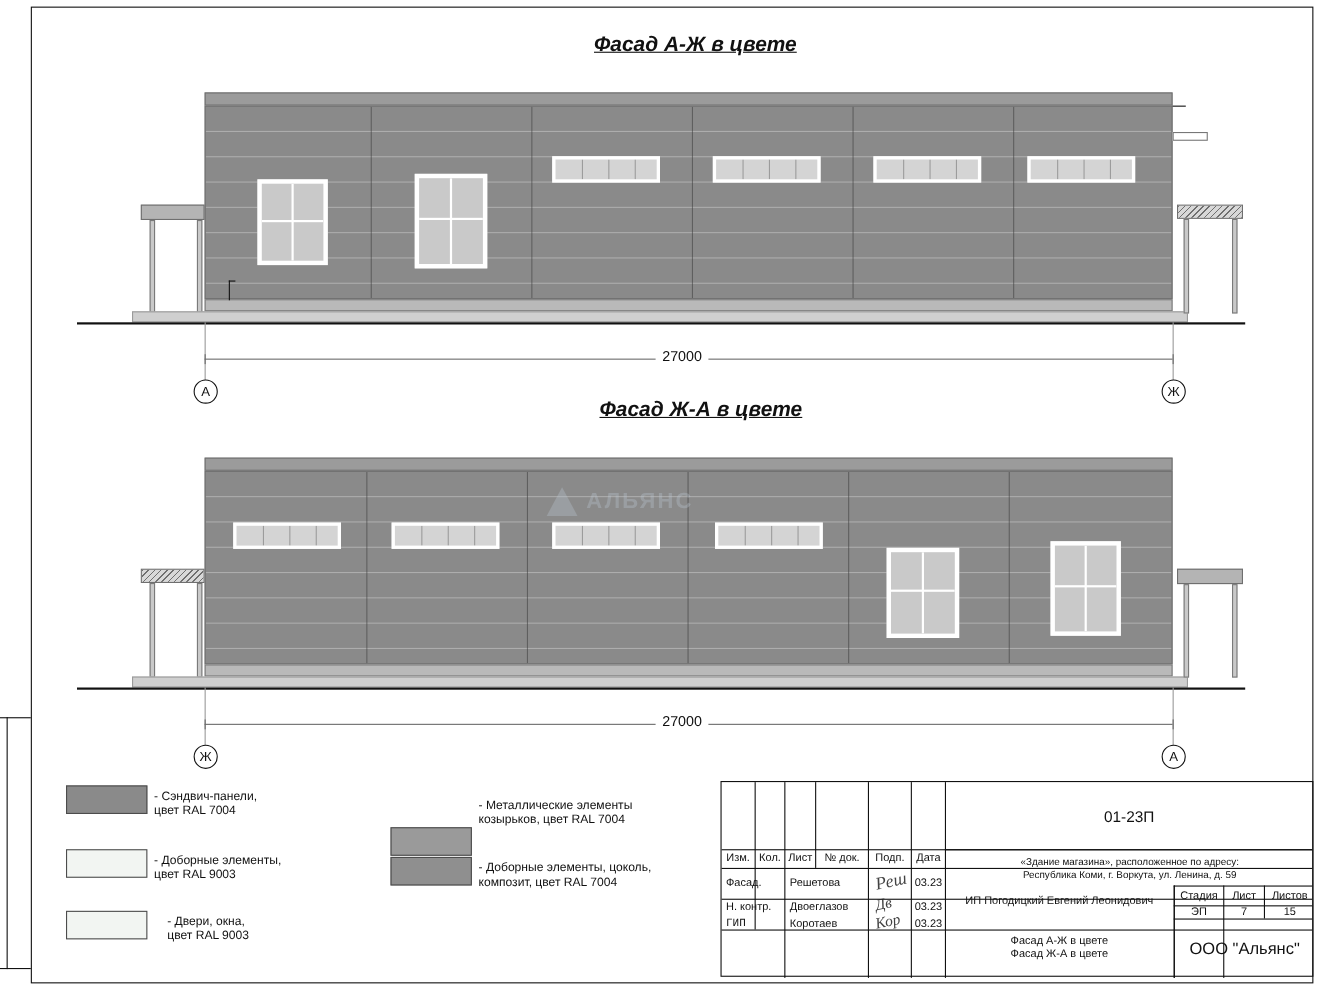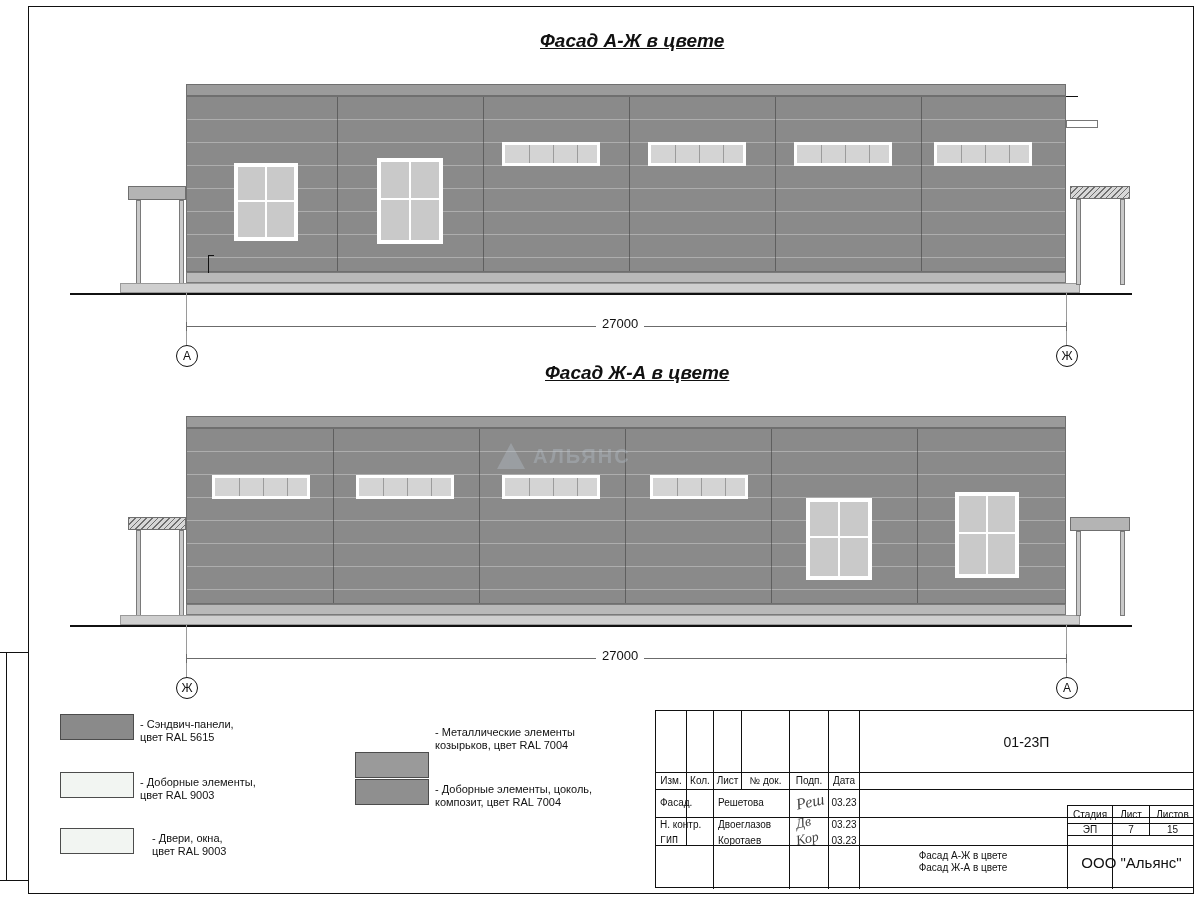--- a/index.html
+++ b/index.html
@@ -418,21 +418,21 @@
   <div class="axis-line" style="left:1066px; top:625px; height:58px;"></div>
   <div class="dim-line" style="left:186px; top:658px; width:880px;"></div>
   <div class="dim-tick" style="left:186px; top:654px;"></div>
   <div class="dim-tick" style="left:1066px; top:654px;"></div>
   <div class="dim-text" style="left:596px; top:648px;">27000</div>
   <div class="axis-circle" style="left:176px; top:677px;">Ж</div>
   <div class="axis-circle" style="left:1056px; top:677px;">А</div>
 
   <div class="legend-swatch" style="left:60px; top:714px; background:#8a8a8a;"></div>
   <div class="legend-text" style="left:140px; top:718px;">- Сэндвич-панели,
-  цвет RAL 5615</div>
+  цвет RAL 7004</div>
 
   <div class="legend-swatch" style="left:60px; top:772px; background:#f2f5f2;"></div>
   <div class="legend-text" style="left:140px; top:776px;">- Доборные элементы,
   цвет RAL 9003</div>
 
   <div class="legend-swatch" style="left:60px; top:828px; background:#f2f5f2;"></div>
   <div class="legend-text" style="left:140px; top:832px;margin-left:12px;">- Двери, окна,
   цвет RAL 9003</div>
 
   <div class="legend-swatch" style="left:355px; top:752px; background:#9a9a9a;"></div>
@@ -480,20 +480,23 @@
     <div class="tb-cell" style="left:58px; top:106px; width:75px; height:16px; justify-content:flex-start; padding-left:4px;">Двоеглазов</div>
     <div class="tb-cell" style="left:173px; top:106px; width:30px; height:16px;">03.23</div>
     <div class="tb-sig" style="left:140px; top:104px; font-size:14px;">Дв</div>
 
     <div class="tb-cell" style="left:0; top:122px; width:57px; height:16px; justify-content:flex-start; padding-left:4px;font-family:Liberation Mono, monospace;">ГИП</div>
     <div class="tb-cell" style="left:58px; top:122px; width:75px; height:16px; justify-content:flex-start; padding-left:4px;">Коротаев</div>
     <div class="tb-cell" style="left:173px; top:122px; width:30px; height:16px;">03.23</div>
     <div class="tb-sig" style="left:140px; top:120px; font-size:14px;">Кор</div>
 
     <div class="tb-cell tb-code" style="left:204px; top:0; right:0; width:auto; height:61px;">01-23П</div>
+    <div class="tb-cell tb-addr" style="left:204px; top:62px; width:334px; height:32px; white-space:pre-line;">«Здание магазина», расположенное по адресу:
+Республика Коми, г. Воркута, ул. Ленина, д. 59</div>
+    <div class="tb-cell" style="left:204px; top:95px; width:206px; height:28px;">ИП Погодицкий Евгений Леонидович</div>
     <div class="tb-cell" style="left:204px; top:124px; width:206px; height:54px; white-space:pre-line;">Фасад А-Ж в цвете
 Фасад Ж-А в цвете</div>
 
     <div class="tb-cell" style="left:412px; top:95px; width:44px; height:17px;">Стадия</div>
     <div class="tb-cell" style="left:457px; top:95px; width:36px; height:17px;">Лист</div>
     <div class="tb-cell" style="left:494px; top:95px; width:45px; height:17px;">Листов</div>
     <div class="ln hl" style="top:112px; left:411px; right:0;"></div>
     <div class="ln vl" style="left:493px; height:30px; top:94px;"></div>
     <div class="ln hl" style="top:124px; left:411px; right:0;"></div>
 

